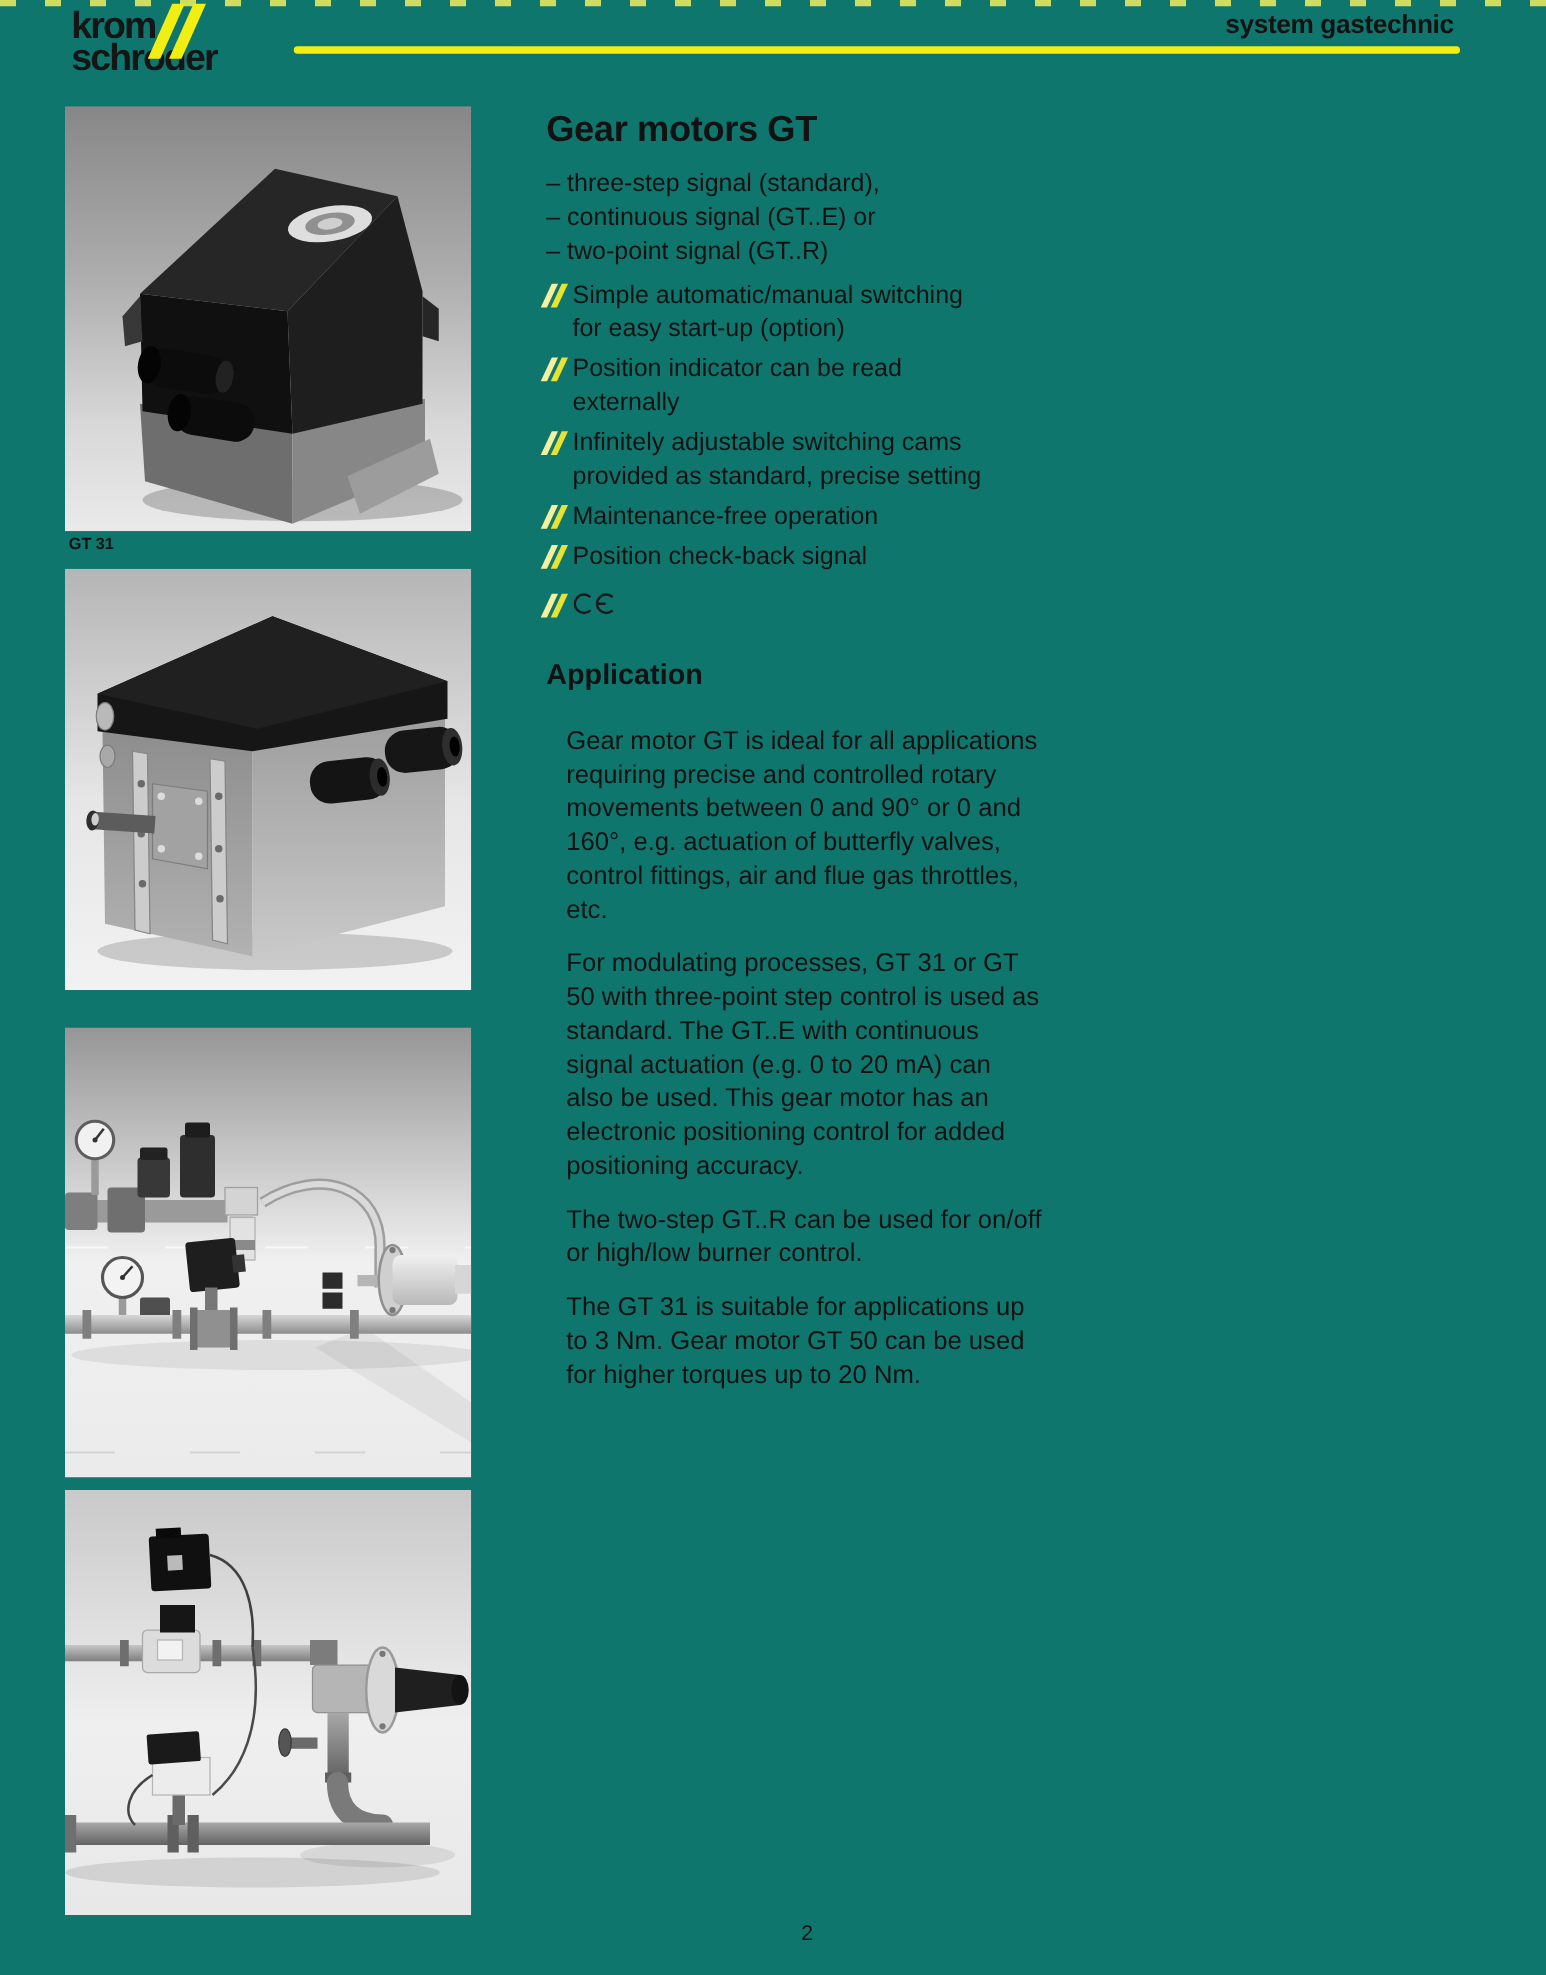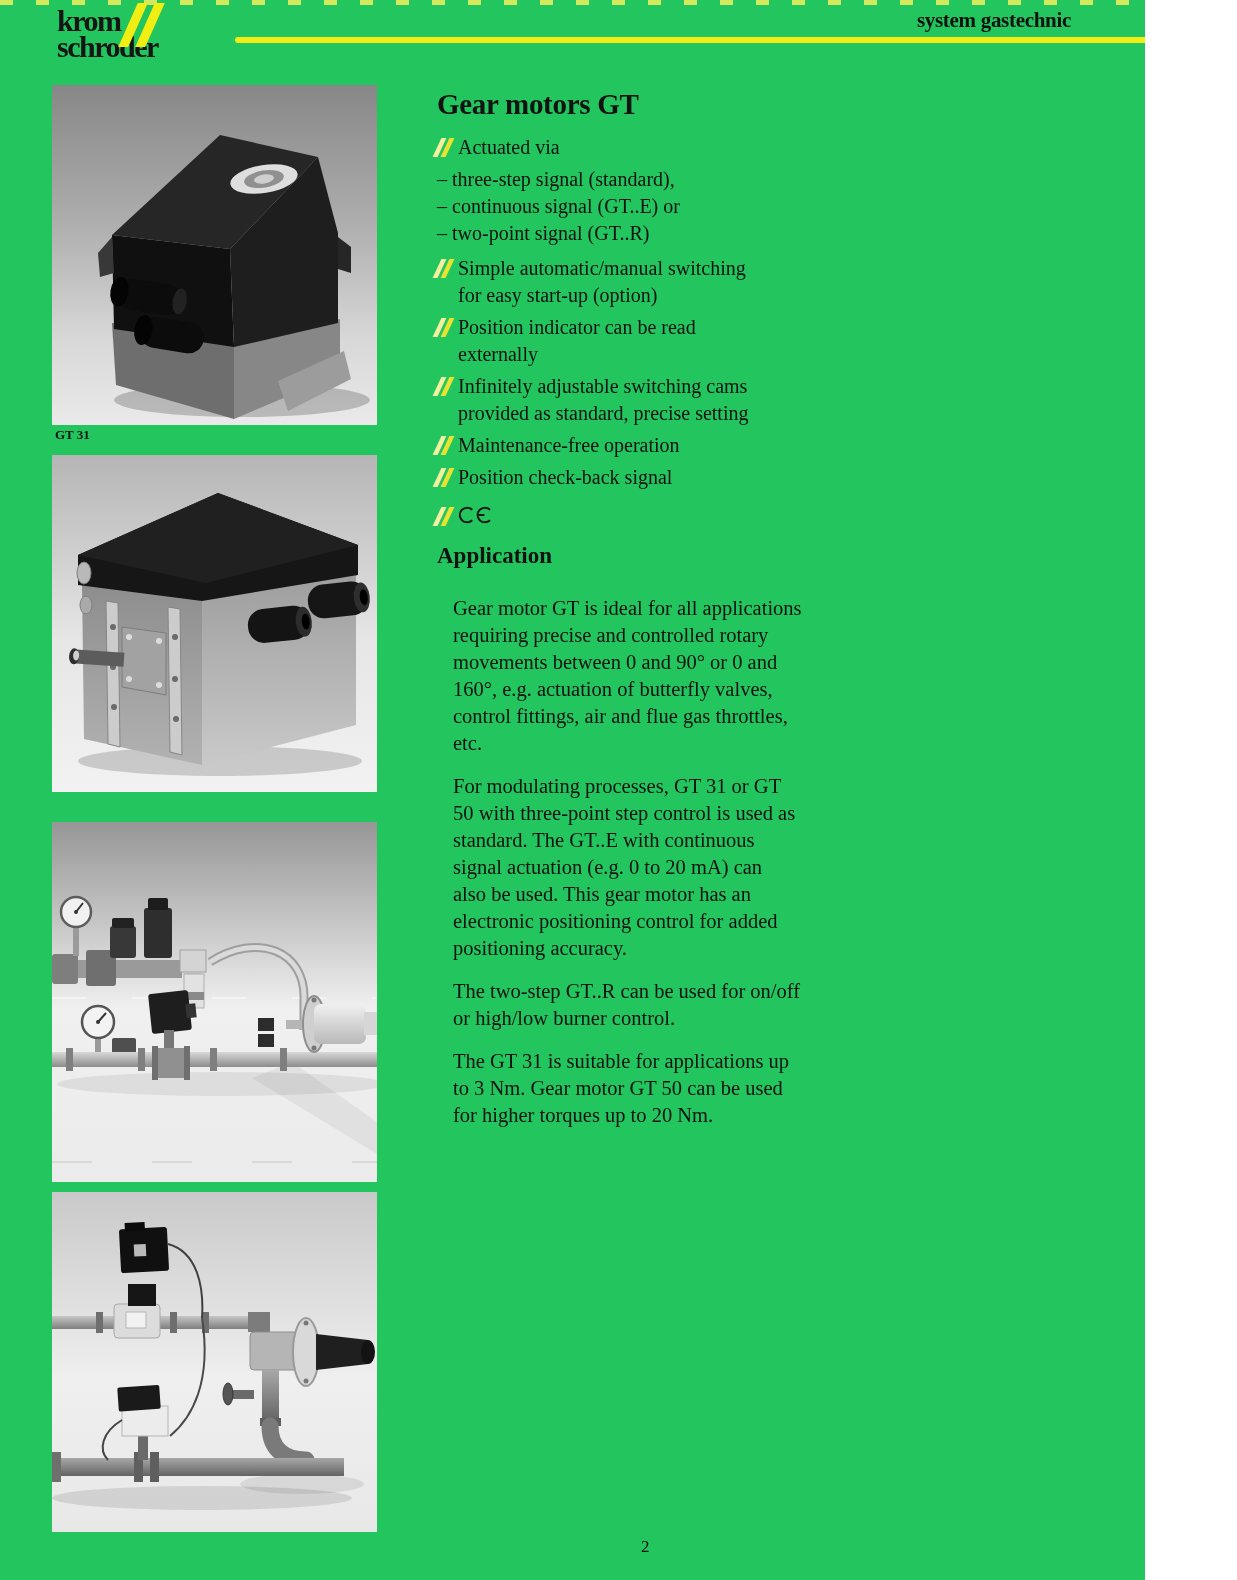--- a/index.html
+++ b/index.html
@@ -1,19 +1,19 @@
 <!DOCTYPE html>
 <html><head>
 <meta charset="utf-8">
 <style>
   * { margin:0; padding:0; box-sizing:border-box; }
   html,body { background:#ffffff; }
   .page {
-    position:relative; width:1145px; height:1580px; background:#22c55e;
-    font-family:Liberation Serif, serif; color:#121212; overflow:hidden;
+    position:relative; width:1237px; height:1580px; background:#0f766e;
+    font-family:Liberation Sans, sans-serif; color:#121212; overflow:hidden;
   }
   
   .top-dashes{ position:absolute; left:0; top:0; width:100%; height:5px;
     background:repeating-linear-gradient(90deg,#f2ef5e 0 13px, transparent 13px 36px); opacity:.85; }
 
   
   .logo{ position:absolute; left:57px; top:8px; font-weight:bold; font-size:30px;
     line-height:26px; letter-spacing:-1.5px; color:#151515; }
   .logo-slashes{ position:absolute; left:128px; top:3px; display:flex; gap:7px; }
   .logo-slashes i{ display:block; width:10px; height:44px; background:#f0ee12; transform:skewX(-24deg); }
@@ -29,21 +29,21 @@
   .content{ position:absolute; left:437px; top:88px; width:480px; }
   .content h1{ font-size:29px; font-weight:bold; letter-spacing:-0.3px; margin:0 0 13px 0; }
   .bullet{ display:flex; gap:9px; width:402px; font-size:20px; line-height:27px; margin-bottom:5px; }
   .bullet .txt{ white-space:pre-line; }
   .slash-pair{ flex:0 0 auto; display:flex; gap:3px; margin-top:4px; height:19px; }
   .slash-pair i{ display:block; width:4.5px; height:19px; transform:skewX(-25deg); }
   .slash-pair i:first-child{ background:#f3f0a0; }
   .slash-pair i:last-child{ background:#e8e232; }
   .dash-block{ font-size:20px; line-height:27px; white-space:pre-line; margin:2px 0 8px 0; }
   .ce-row{ display:flex; gap:10px; align-items:center; margin-top:12px; }
-  .app-heading{ font-size:23px; font-weight:bold; margin-top:17px; margin-bottom:26px; }
+  .app-heading{ font-size:23px; font-weight:bold; margin-top:32px; margin-bottom:26px; }
   .app-text{ font-size:20.5px; line-height:27px; }
   .app-text p{ white-space:pre-line; margin:16px; }
 
   .page-num{ position:absolute; left:641px; top:1537px; font-size:17px; }
 </style>
 </head>
 <body>
 
 <div class="page">
   <div class="top-dashes"></div>
@@ -313,27 +313,20 @@
       <g transform="rotate(-4 90 206)">
           <rect x="66" y="194" width="42" height="24" rx="2" fill="#1a1a1a"></rect>
         </g>
       <path d="M70,228 C50,240 46,258 56,268" stroke="#444" stroke-width="2" fill="none"></path>
     </svg>
   </div>
 
   <div class="content">
     <h1>Gear motors GT</h1>
 
-    <div class="bullet">
-      <span class="slash-pair">
-          <i></i>
-          <i></i>
-        </span>
-      <span class="txt">Actuated via</span>
-    </div>
     <div class="dash-block">– three-step signal (standard),
 – continuous signal (GT..E) or
 – two-point signal (GT..R)</div>
 
     <div class="bullet">
       <span class="slash-pair">
           <i></i>
           <i></i>
         </span>
       <span class="txt">Simple automatic/manual switching

